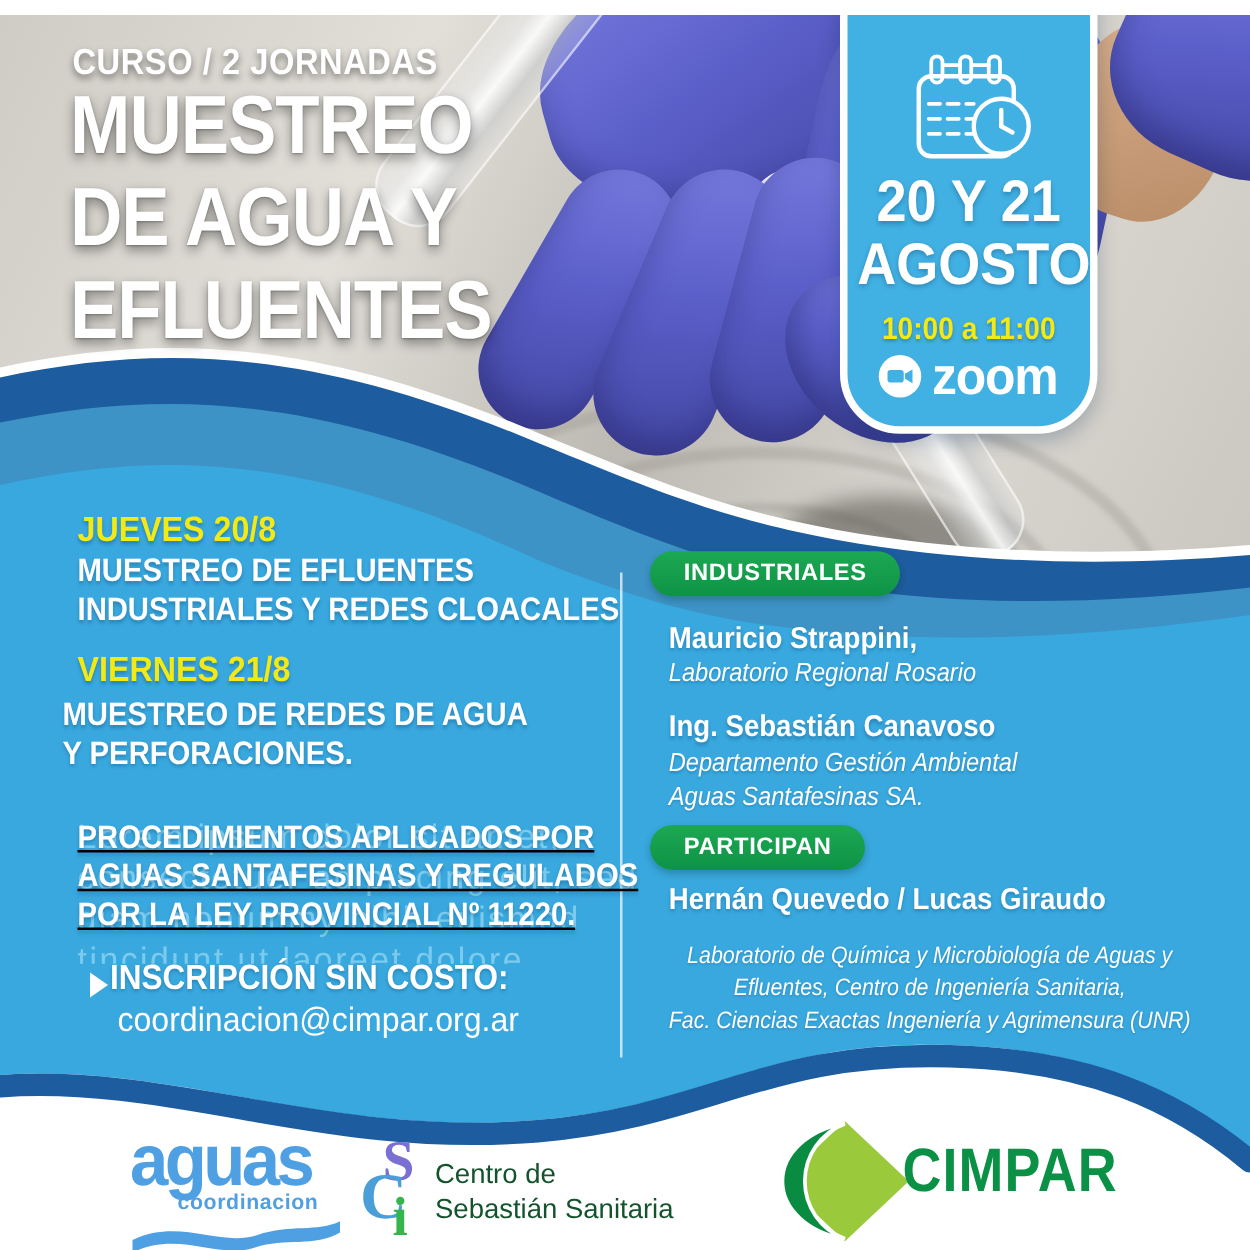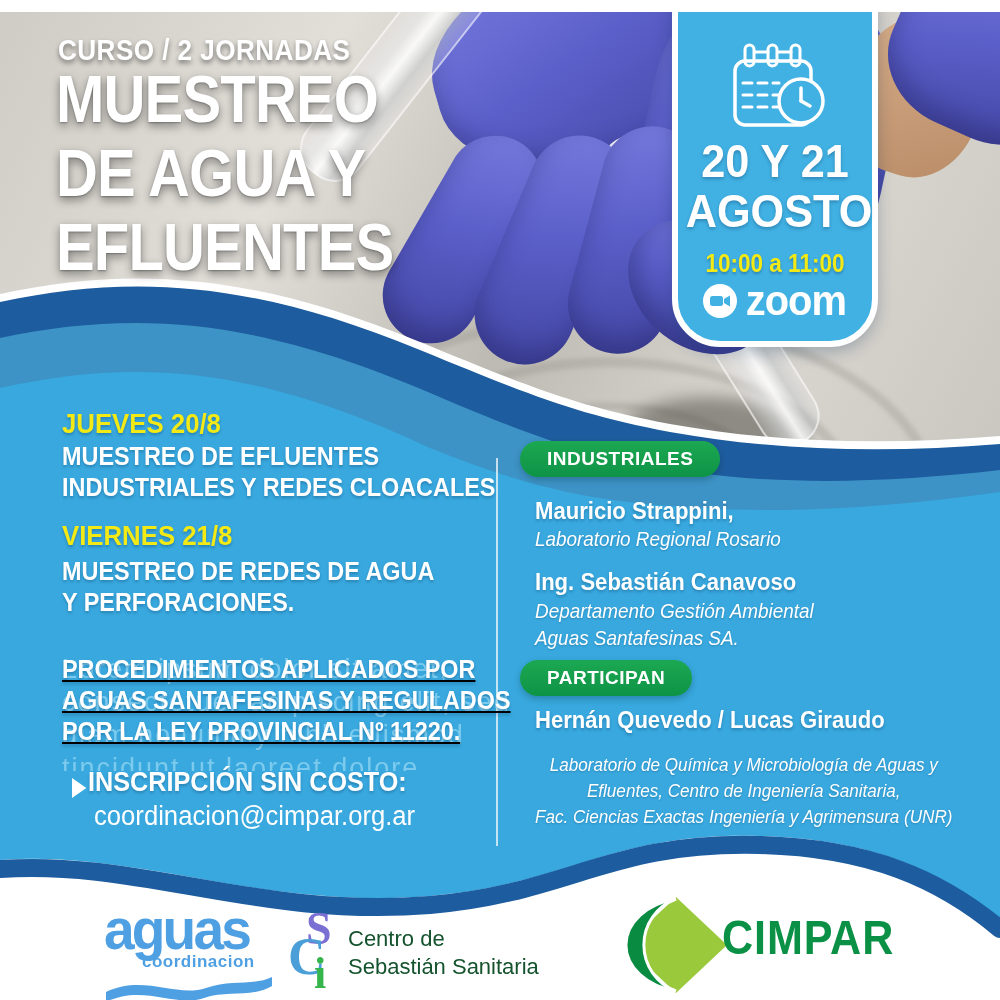--- a/index.html
+++ b/index.html
@@ -169,21 +169,21 @@
 
   <div class="abs divider"></div>
   <div class="abs ghost">Lorem ipsum dolor sit amet, consectetuer adipiscing elit, sed diam nonummy nibh euismod tincidunt ut laoreet dolore magna aliquam erat volutpat. Ut wisi enim ad minim veniam, quis nostrud exerci tation ullamcorper</div>
 
   <div class="abs day-label" style="left:62px;top:396px;">JUEVES 20/8</div>
   <div class="abs body-lines" style="left:62px;top:429px;">
     <div>MUESTREO DE EFLUENTES</div>
     <div>INDUSTRIALES Y REDES CLOACALES</div>
   </div>
   <div class="abs day-label" style="left:62px;top:508px;">VIERNES 21/8</div>
-  <div class="abs body-lines" style="left:62px;top:544px;">
+  <div class="abs body-lines" style="left:50px;top:544px;">
     <div>MUESTREO DE REDES DE AGUA</div>
     <div>Y PERFORACIONES.</div>
   </div>
   <div class="abs body-lines" style="left:62px;top:642px;text-decoration:underline;">
     <div>PROCEDIMIENTOS APLICADOS POR</div>
     <div>AGUAS SANTAFESINAS Y REGULADOS</div>
     <div>POR LA LEY PROVINCIAL Nº 11220.</div>
   </div>
   <div class="abs inscription">
     <span class="tri"></span>

